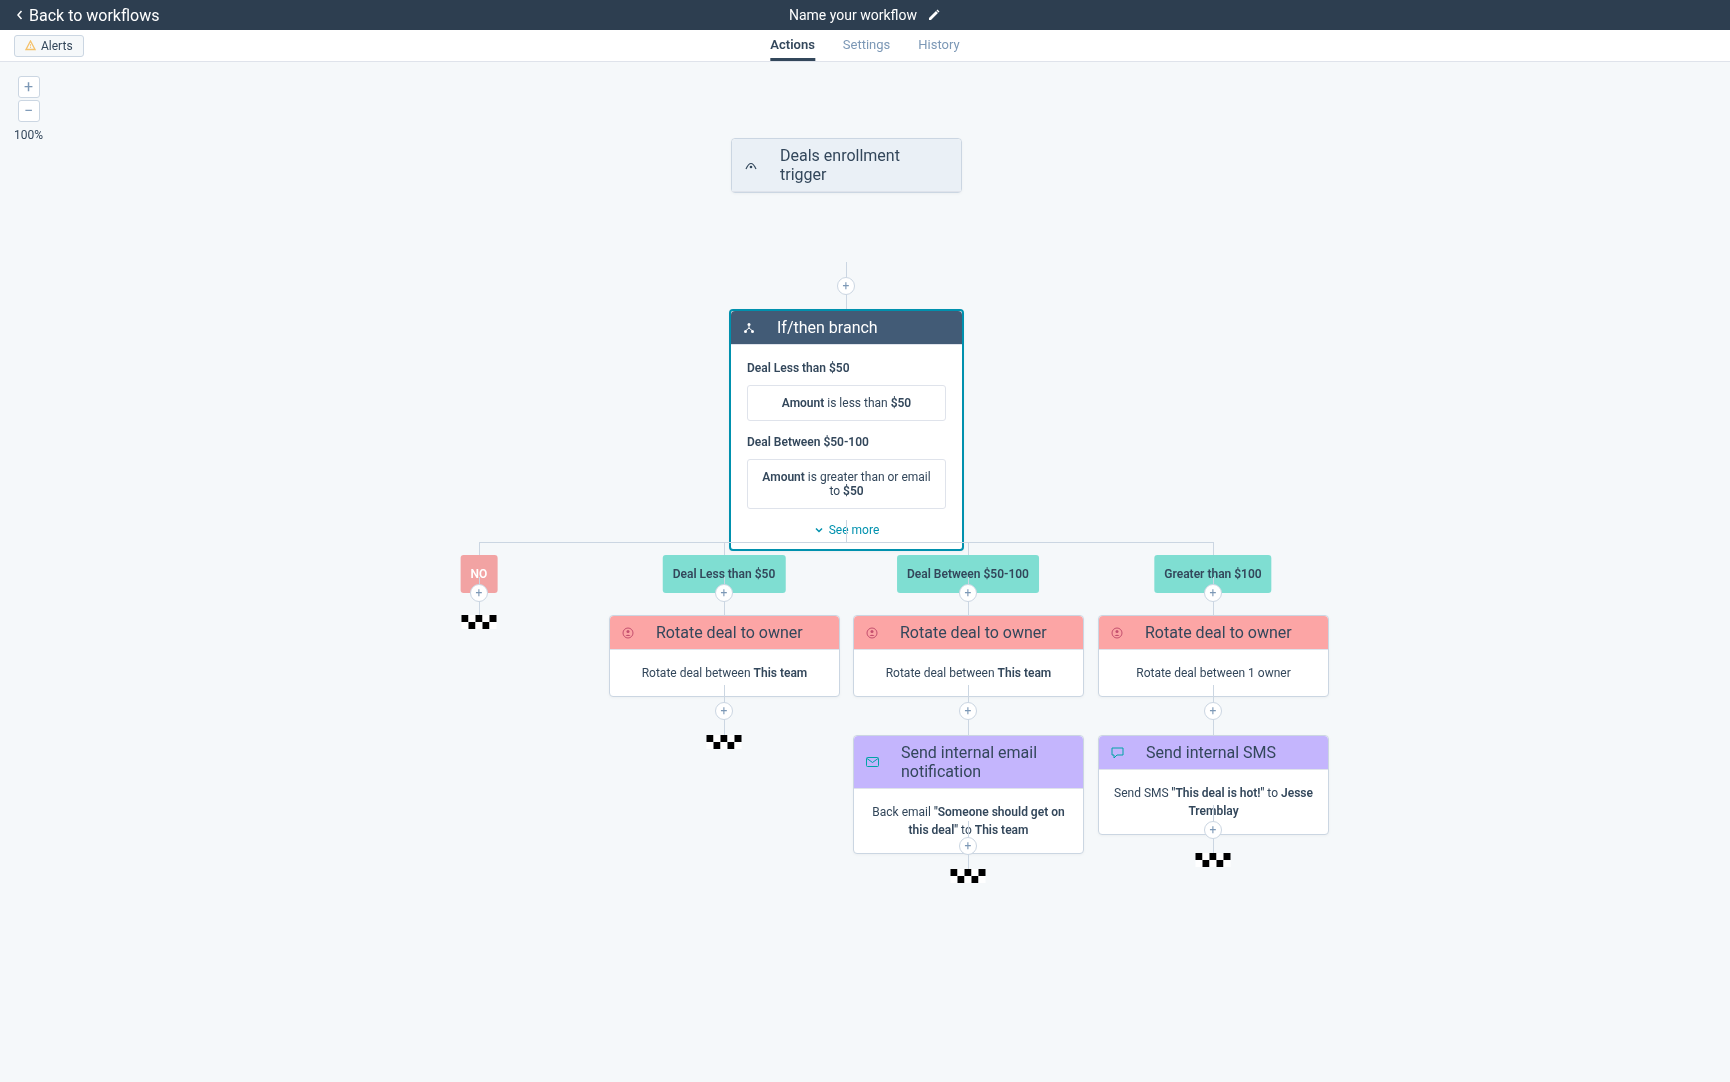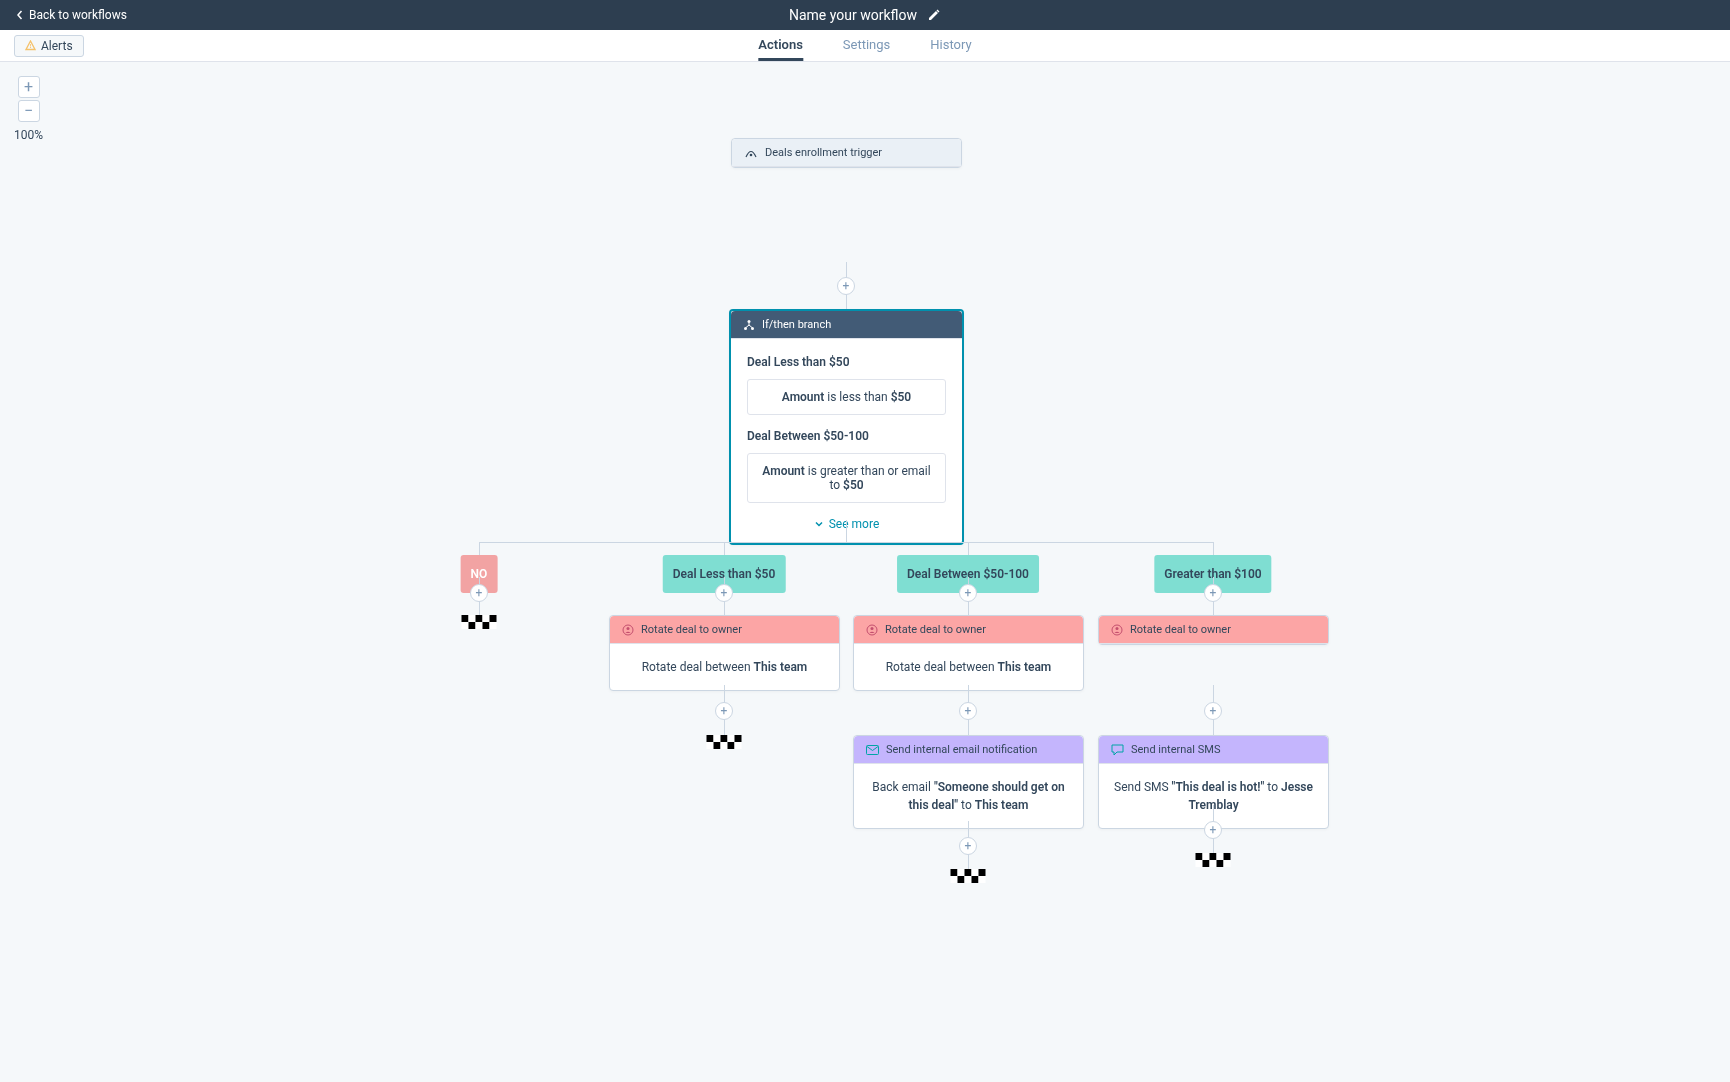--- a/index.html
+++ b/index.html
@@ -1,33 +1,33 @@
 <!DOCTYPE html>
 <html><head>
 <meta charset="utf-8">
 <style>
 * { box-sizing: border-box; margin: 0; padding: 0; }
 body { font-family: -apple-system, BlinkMacSystemFont, "Segoe UI", Roboto, Helvetica, Arial, sans-serif; background: #f5f8fa; color: #33475b; font-size: 13px; overflow: hidden; }
 .topbar { background: #2d3e50; color: #fff; height: 30px; display: flex; align-items: center; padding: 0 15px; position: relative; }
-.back-link { display: flex; align-items: center; font-size: 12px; cursor: pointer; }
+.back-link { display: flex; align-items: center; font-size: 16px; cursor: pointer; }
 .back-link svg { margin-right: 4px; }
 .title-wrap { position: absolute; left: 50%; transform: translateX(-50%); display: flex; align-items: center; gap: 10px; font-size: 14px; }
 .title-wrap .pencil { cursor: pointer; }
 .tabbar { background: #fff; height: 32px; display: flex; align-items: center; border-bottom: 1px solid #dfe3eb; padding: 0 14px; position: relative; }
 .alerts-btn { border: 1px solid #cbd6e2; border-radius: 3px; padding: 3px 10px; font-size: 12px; color: #33475b; background: #f5f8fa; display: flex; align-items: center; gap: 5px; cursor: pointer; }
-.tabs { position: absolute; left: 50%; transform: translateX(-50%); display: flex; gap: 40px; height: 100%; align-items: center; }
+.tabs { position: absolute; left: 50%; transform: translateX(-50%); display: flex; gap: 28px; height: 100%; align-items: center; }
 .tab { font-size: 13px; color: #7c98b6; cursor: pointer; height: 100%; display: flex; align-items: center; border-bottom: 3px solid transparent; }
 .tab.active { color: #33475b; font-weight: 600; border-bottom-color: #33475b; }
 .canvas { position: absolute; top: 62px; left: 0; right: 0; bottom: 0; }
 .zoom-controls { position: absolute; top: 14px; left: 14px; display: flex; flex-direction: column; align-items: center; gap: 2px; }
 .zoom-btn { width: 22px; height: 22px; background: #fff; border: 1px solid #cbd6e2; border-radius: 3px; display: flex; align-items: center; justify-content: center; font-size: 16px; color: #7c98b6; cursor: pointer; line-height: 1; }
 .zoom-pct { font-size: 12px; color: #33475b; margin-top: 4px; }
 .flow { position: relative; width: 1730px; height: 1020px; }
 .card { position: absolute; background: #fff; border: 1px solid #cbd6e2; border-radius: 4px; box-shadow: 0 1px 3px rgba(0,0,0,0.04); }
-.card-header { padding: 7px 12px; border-bottom: 1px solid #dfe3eb; font-size: 11px; color: #33475b; display: flex; align-items: center; gap: 7px; border-top-left-radius: 4px; border-top-right-radius: 4px; }
+.card-header { padding: 7px 12px; border-bottom: 1px solid #dfe3eb; font-size: 16px; color: #33475b; display: flex; align-items: center; gap: 22px; border-top-left-radius: 4px; border-top-right-radius: 4px; }
 .card-header.grey { background: #eaf0f6; }
 .card-header.dark { background: #425b76; color: #fff; }
 .card-header.pink { background: #fca5a5; }
 .card-header.teal { background: #c4b5fd; }
 .card-body { padding: 14px; font-size: 12px; color: #33475b; text-align: center; }
 .trigger-card { left: 731px; top: 76px; width: 231px; }
 .trigger-card .prompt { color: #516f90; margin-bottom: 14px; line-height: 1.5; }
 .orange-btn { background: #ff7a59; color: #fff; border: none; border-radius: 3px; padding: 8px 16px; font-size: 12px; cursor: pointer; font-weight: 500; }
 .branch-card { left: 729px; top: 247px; width: 235px; border: 2px solid #0091ae; }
 .branch-body { padding: 16px 16px 8px 16px; text-align: left; }
@@ -206,20 +206,21 @@
 
     <div class="card action-card" style="left:1098px; top:553px;">
       <div class="card-header pink">
         <svg class="icon" width="12" height="12" viewBox="0 0 12 12">
             <circle cx="6" cy="6" r="5" fill="none" stroke="#c44f6e" stroke-width="1"></circle>
             <circle cx="6" cy="4.5" r="1.5" fill="#c44f6e"></circle>
             <path d="M3.5 9 Q6 6.5 8.5 9" fill="#c44f6e"></path>
           </svg>
         <span>Rotate deal to owner</span>
       </div>
+      <div class="card-body body-text">Rotate deal between 1 owner</div>
     </div>
 
     <div class="conn-line" style="left:724px; top:623px; width:1px; height:50px;"></div>
     <div class="conn-line" style="left:968px; top:623px; width:1px; height:50px;"></div>
     <div class="conn-line" style="left:1213px; top:623px; width:1px; height:50px;"></div>
 
     <div class="plus-btn" style="left:724px; top:649px;">+</div>
     <div class="plus-btn" style="left:968px; top:649px;">+</div>
     <div class="plus-btn" style="left:1213px; top:649px;">+</div>
 

